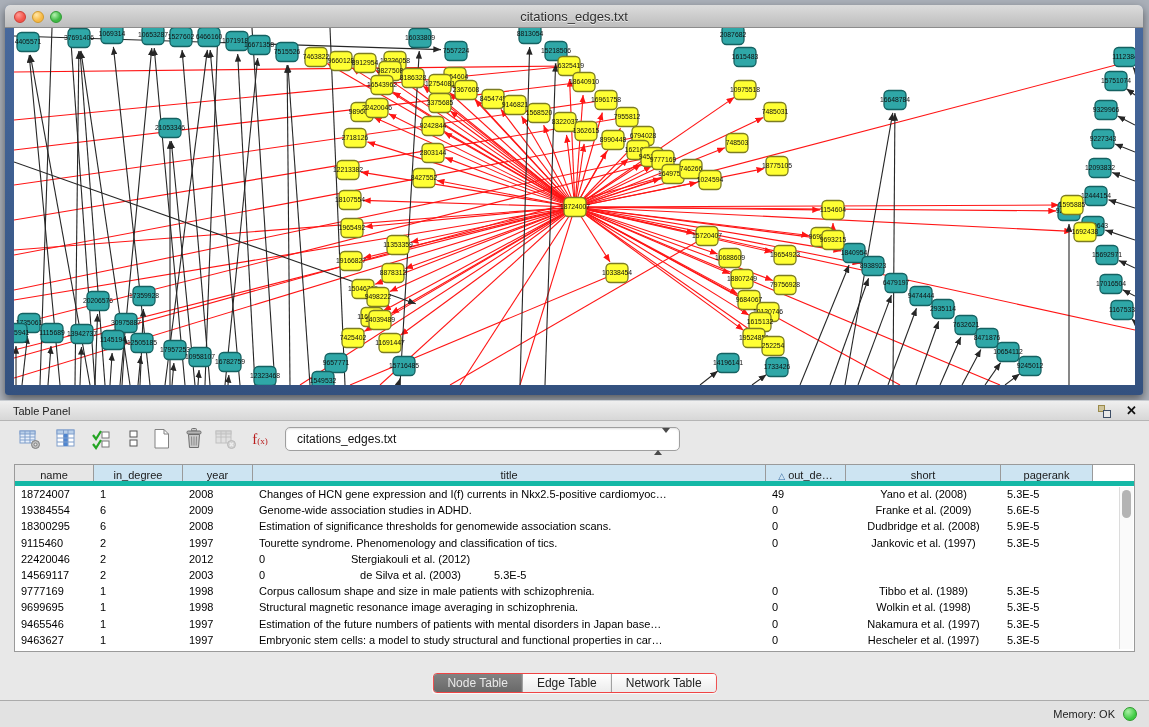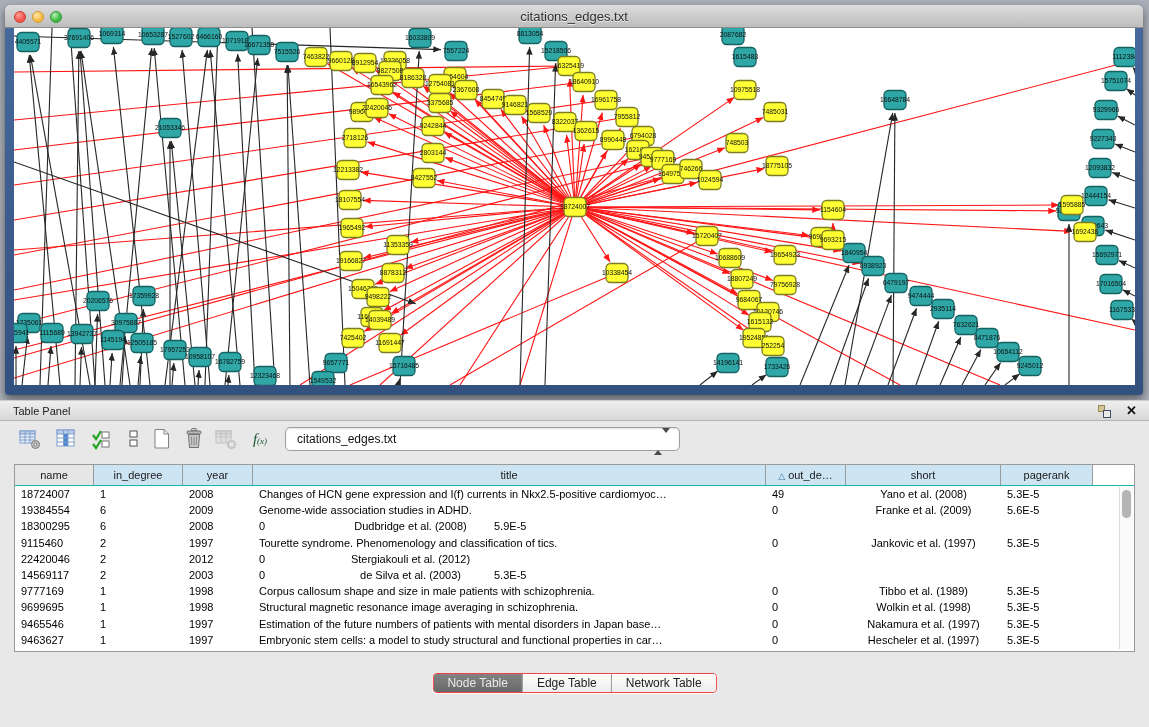--- a/index.html
+++ b/index.html
@@ -27,34 +27,34 @@
   .tp-header { position:absolute; left:0; top:0; right:0; height:21px;
     background:linear-gradient(#efefef,#d7d7d7); border-bottom:1px solid #b5b5b5; border-top:1px solid #c9cdd2;}
   .tp-title { position:absolute; left:13px; top:4px; font-size:11px; color:#222; }
   .float-btn { position:absolute; right:38px; top:4px; width:13px; height:13px; cursor:default; }
   .float-btn .back { position:absolute; left:0; top:0; width:7px; height:7px; border:1px solid #9a8a4a; background:#cfc49a; }
   .float-btn .front { position:absolute; right:0; bottom:0; width:8px; height:8px; border:1px solid #3d4e66; background:#e9e9e9; }
   .close-btn { position:absolute; right:12px; top:2px; font-size:13px; font-weight:bold; color:#111; }
 
   .toolbar-btn { position:absolute; top:26px; width:28px; height:26px; background:transparent; border:0; }
   .toolbar-btn svg { display:block; margin:auto; }
-  .fx-label { font-style:italic; font-family:"Liberation Serif", serif; font-size:15px; color:#14532d; }
+  .fx-label { font-family:"Liberation Serif", serif; font-size:15px; color:#b91c1c; }
 
   .combo { position:absolute; left:285px; top:27px; width:395px; height:24px; background:#fff;
     border:1px solid #9f9f9f; border-radius:5px; box-shadow:inset 0 1px 2px rgba(0,0,0,.12); }
   .combo-value { position:absolute; left:11px; top:4px; font-size:12px; color:#111; }
   .combo-arrows { position:absolute; right:9px; top:5px; }
   .combo-arrows .up { width:0; height:0; border-left:4px solid transparent; border-right:4px solid transparent;
     border-bottom:5px solid #4a4a4a; margin-bottom:3px; }
   .combo-arrows .dn { width:0; height:0; border-left:4px solid transparent; border-right:4px solid transparent;
     border-top:5px solid #4a4a4a; }
 
   .grid { position:absolute; left:14px; top:64px; width:1121px; height:188px;
     background:#fff; border:1px solid #9a9a9a; }
-  .grid-header { display:flex; height:21px; border-bottom:1px solid #14b8a6; }
+  .grid-header { display:flex; height:21px; border-bottom:5px solid #14b8a6; }
   .gh-cell { height:100%; border-right:1px solid #9a9a9a; background:#cde4f2;
     font-size:11px; color:#1a1a1a; text-align:center; line-height:20px; overflow:hidden; white-space:nowrap; }
   .gh-cell.plain { background:#e6e6e6; }
   .gh-cell:last-child { border-right:1px solid #9a9a9a; }
   .sort-tri { color:#3a6ea5; font-size:9px; margin-right:3px; }
   .grid-body { position:absolute; left:0; top:21px; right:0; bottom:0; overflow:hidden; }
   .grid-row { display:flex; height:16.2px; }
   .g-cell { font-size:11px; color:#000; line-height:16px; white-space:nowrap; overflow:hidden; padding-left:6px; }
   .g-cell.center { text-align:center; padding-left:0; }
   .vscroll { position:absolute; right:1px; top:22px; bottom:2px; width:14px;
@@ -863,20 +863,21 @@
           <div class="g-cell" style="width: 70px;">2009</div>
           <div class="g-cell" style="width: 513px;">Genome-wide association studies in ADHD.</div>
           <div class="g-cell" style="width: 80px;">0</div>
           <div class="g-cell center" style="width: 155px;">Franke et al. (2009)</div>
           <div class="g-cell" style="width: 92px;">5.6E-5</div>
         </div>
         <div class="grid-row">
           <div class="g-cell" style="width: 79px;">18300295</div>
           <div class="g-cell" style="width: 89px;">6</div>
           <div class="g-cell" style="width: 70px;">2008</div>
+          <div class="g-cell" style="width: 513px;">Estimation of significance thresholds for genomewide association scans.</div>
           <div class="g-cell" style="width: 80px;">0</div>
           <div class="g-cell center" style="width: 155px;">Dudbridge et al. (2008)</div>
           <div class="g-cell" style="width: 92px;">5.9E-5</div>
         </div>
         <div class="grid-row">
           <div class="g-cell" style="width: 79px;">9115460</div>
           <div class="g-cell" style="width: 89px;">2</div>
           <div class="g-cell" style="width: 70px;">1997</div>
           <div class="g-cell" style="width: 513px;">Tourette syndrome. Phenomenology and classification of tics.</div>
           <div class="g-cell" style="width: 80px;">0</div>
@@ -940,13 +941,17 @@
       <div class="vthumb"></div>
     </div>
   </div>
 
   <div class="seg-tabs">
     <span class="seg selected">Node Table</span>
     <span class="seg">Edge Table</span>
     <span class="seg">Network Table</span>
   </div>
 
+  <div class="status-bar">
+    <span class="mem-label">Memory: OK</span>
+    <span class="mem-dot"></span>
+  </div>
 </div>
 
 </body></html>

